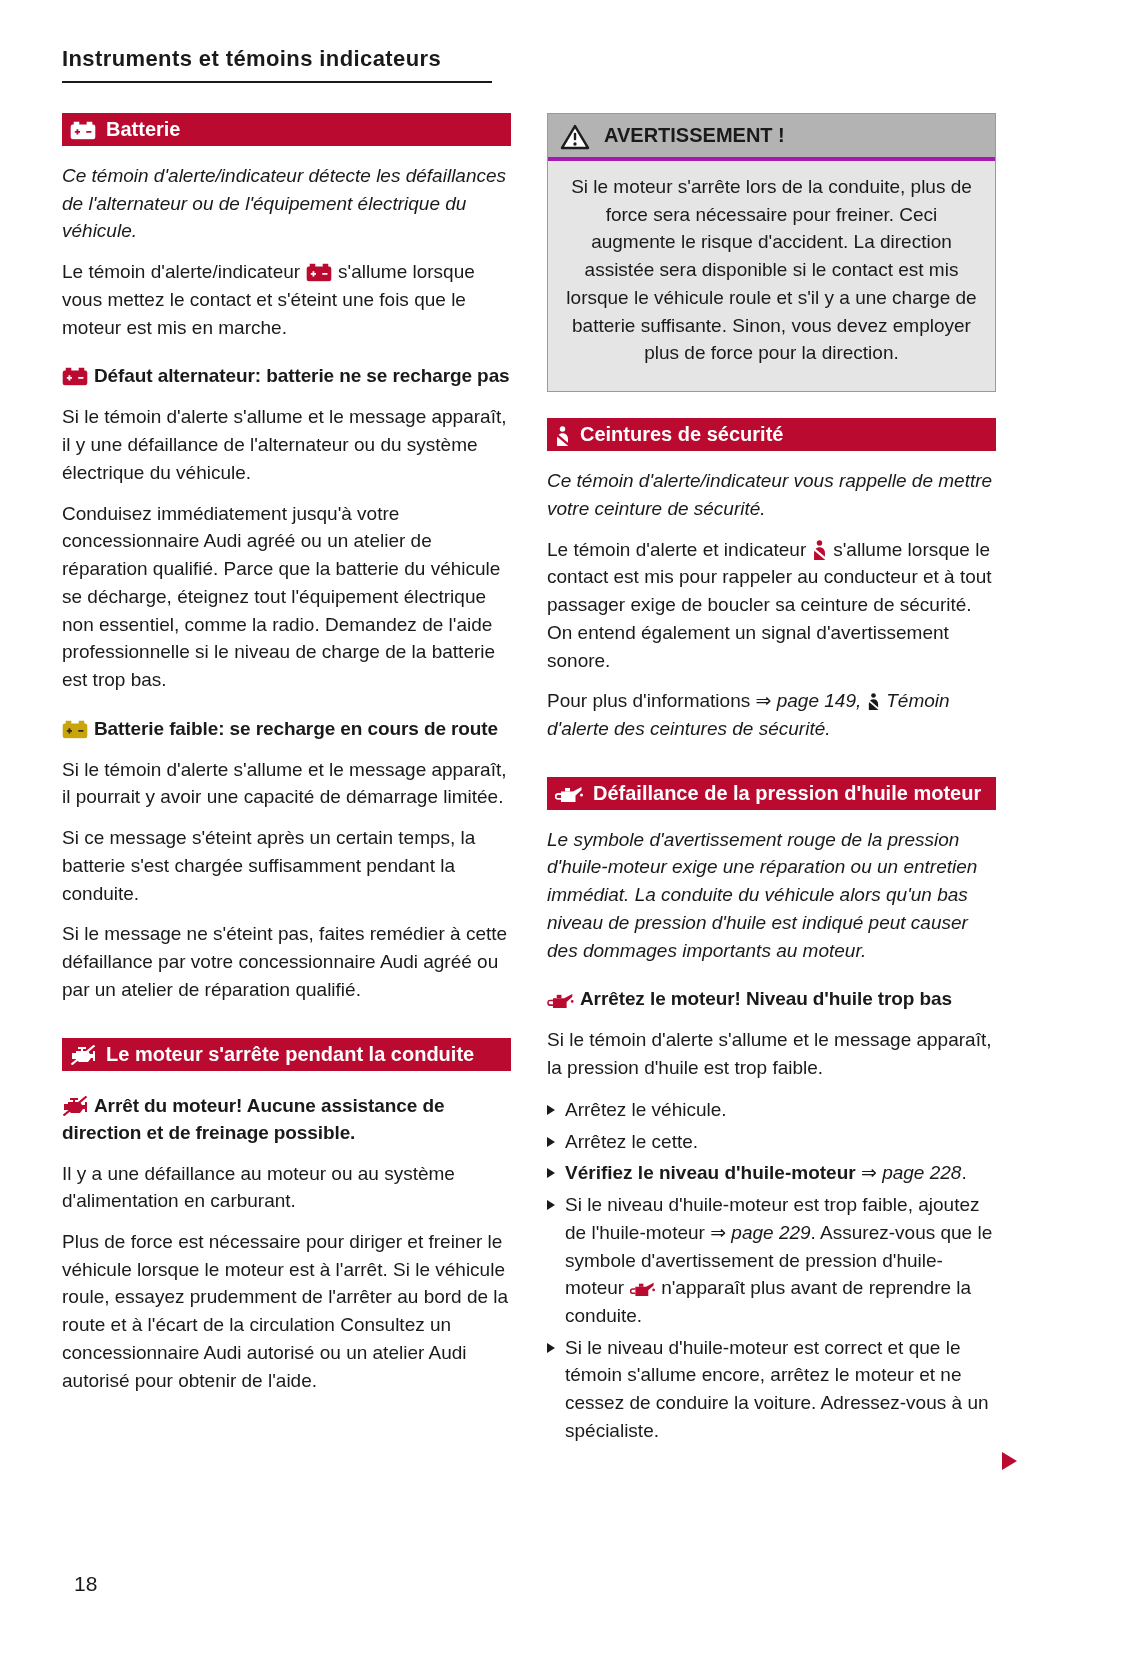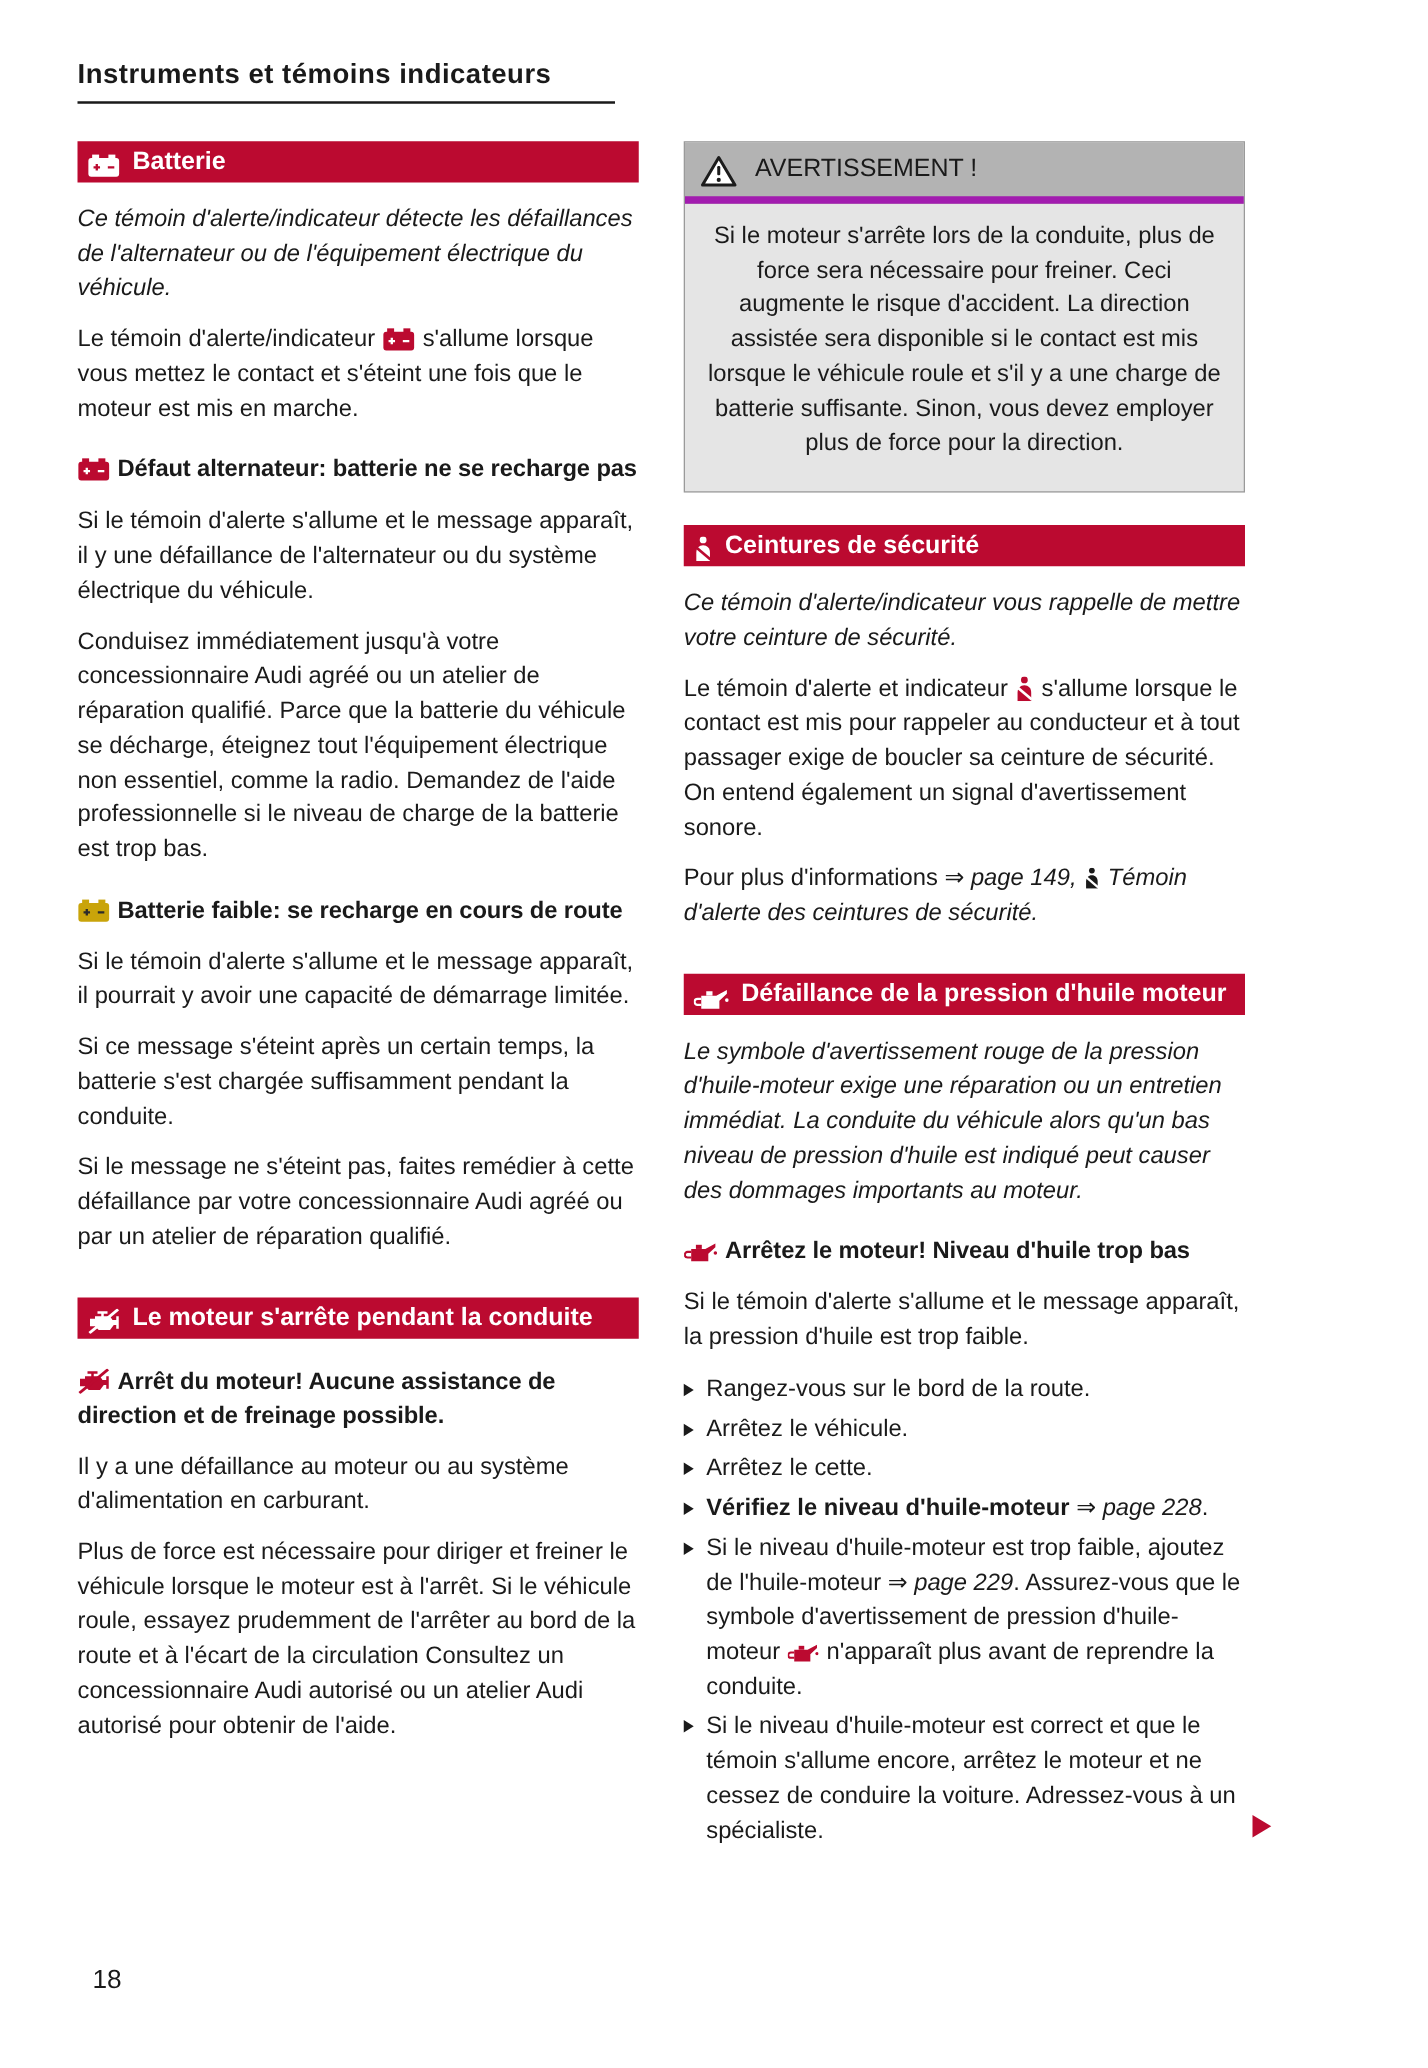--- a/index.html
+++ b/index.html
@@ -6,40 +6,40 @@
   html,body { background:#ffffff; }
   body { font-family:"Liberation Sans", sans-serif; color:#1a1a1a; }
   .page { position:relative; width:1142px; height:1654px; background:#fff; padding:46px 146px 0 62px; overflow:hidden; }
 
   .doc-header { width:430px; font-size:22px; font-weight:700; letter-spacing:.4px; padding-bottom:9px; border-bottom:2px solid #1a1a1a; }
 
   .columns { display:flex; gap:36px; margin-top:30px; }
   .col { width:449px; flex:0 0 449px; }
 
   .section { margin-bottom:34px; }
-  .bar { display:flex; align-items:flex-end; gap:10px; background:#bb0a30; color:#fff;
+  .bar { display:flex; align-items:center; gap:10px; background:#bb0a30; color:#fff;
          font-weight:700; font-size:20px; line-height:1.3; padding:3px 8px 4px; }
   .bar-icon { flex:0 0 auto; display:inline-flex; margin-top:3px; line-height:0; }
 
   p { font-size:19px; line-height:1.46; margin:13px 0; }
   .lead { font-style:italic; margin-top:16px; }
   .subhead { font-size:19px; font-weight:700; line-height:1.42; margin:22px 0 11px; letter-spacing:-0.1px; }
 
   .inline-icon { display:inline-block; vertical-align:-4px; margin:0 6px; line-height:0; }
   .subhead .inline-icon:first-child { margin-left:0; }
   .inline-icon.sm { vertical-align:-3px; }
 
   .ic-white  { color:#ffffff; --detail:#bb0a30; }
   .ic-red    { color:#bb0a30; --detail:#ffffff; }
   .ic-yellow { color:#c9a40a; --detail:#2b2b2b; }
   .ic-dark   { color:#1a1a1a; --detail:#ffffff; }
 
   .warn { border:1px solid #9a9a9a; background:#e5e5e5; margin-bottom:26px; }
-  .warn-head { display:flex; align-items:center; gap:14px; background:#b3b3b3; border-bottom:6px solid #a21caf;
-               padding:7px 12px; font-size:20px; font-weight:400; }
+  .warn-head { display:flex; align-items:center; gap:14px; background:#b3b3b3; border-bottom:4px solid #a21caf;
+               padding:7px 12px; font-size:20px; font-weight:700; }
   .warn-body { padding:2px 14px 14px;text-align:center; }
   .warn-body p { margin:10px 0; }
 
   .bullets { margin:14px 0 0; }
   .bullet { display:flex; gap:10px; margin:4px 0; font-size:19px; line-height:1.46; }
   .marker { flex:0 0 auto; width:0; height:0; border-left:8px solid #1a1a1a;
             border-top:5px solid transparent; border-bottom:5px solid transparent; margin-top:9px; }
   .btext { flex:1; }
 
   .italic { font-style:italic; }
@@ -183,24 +183,20 @@
         </div>
         <p class="lead">Le symbole d'avertissement rouge de la pression d'huile-moteur exige une réparation ou un entretien immédiat. La conduite du véhicule alors qu'un bas niveau de pression d'huile est indiqué peut causer des dommages importants au moteur.</p>
         <p class="subhead"><span class="inline-icon ic-red"><svg width="27" height="17" viewBox="0 0 28 18">
                 <use href="#ic-oil" xlink:href="#ic-oil"></use>
               </svg></span><span>Arrêtez le moteur! Niveau d'huile trop bas</span></p>
         <p>Si le témoin d'alerte s'allume et le message apparaît, la pression d'huile est trop faible.</p>
 
         <div class="bullets">
           <div class="bullet">
               <span class="marker"></span>
-              <span class="btext">Rangez-vous sur le bord de la route.</span>
-            </div>
-          <div class="bullet">
-              <span class="marker"></span>
               <span class="btext">Arrêtez le véhicule.</span>
             </div>
           <div class="bullet">
               <span class="marker"></span>
               <span class="btext">Arrêtez le cette.</span>
             </div>
           <div class="bullet">
               <span class="marker"></span>
               <span class="btext"><span class="bold">Vérifiez le niveau d'huile-moteur</span><span> ⇒ </span><span class="italic">page 228</span><span>.</span></span>
             </div>

